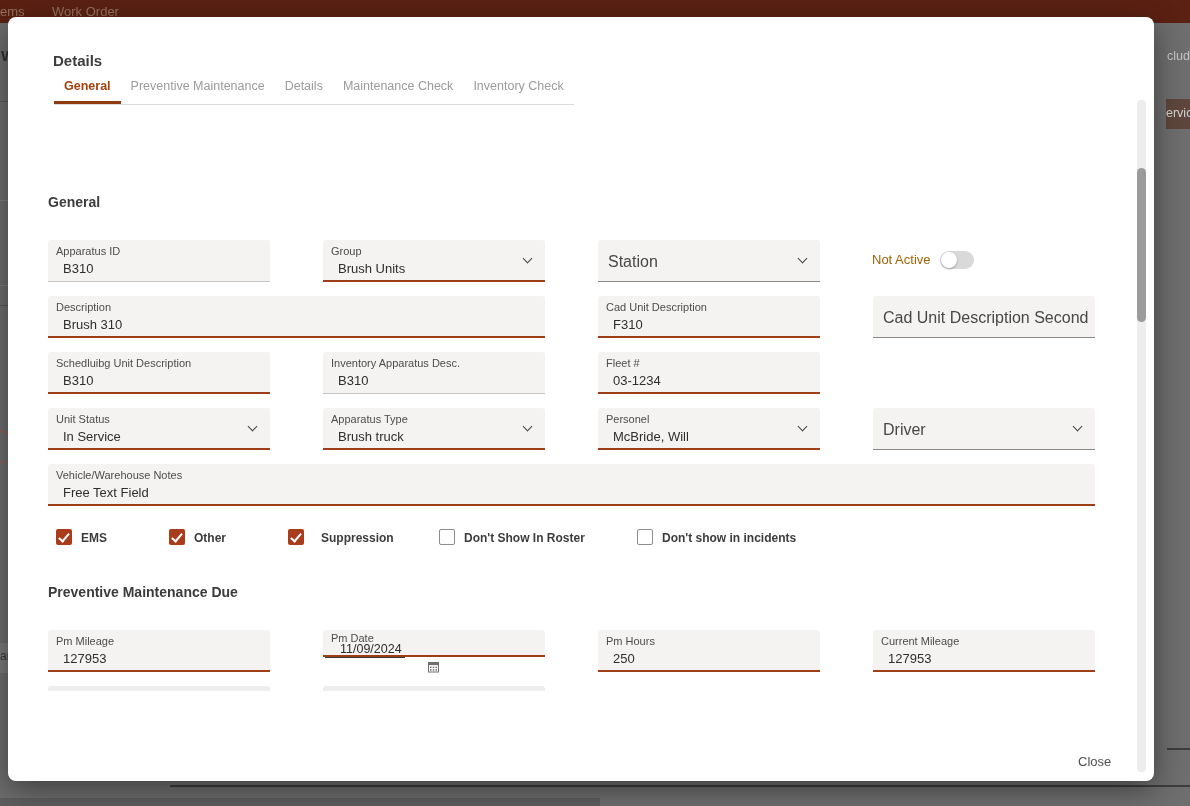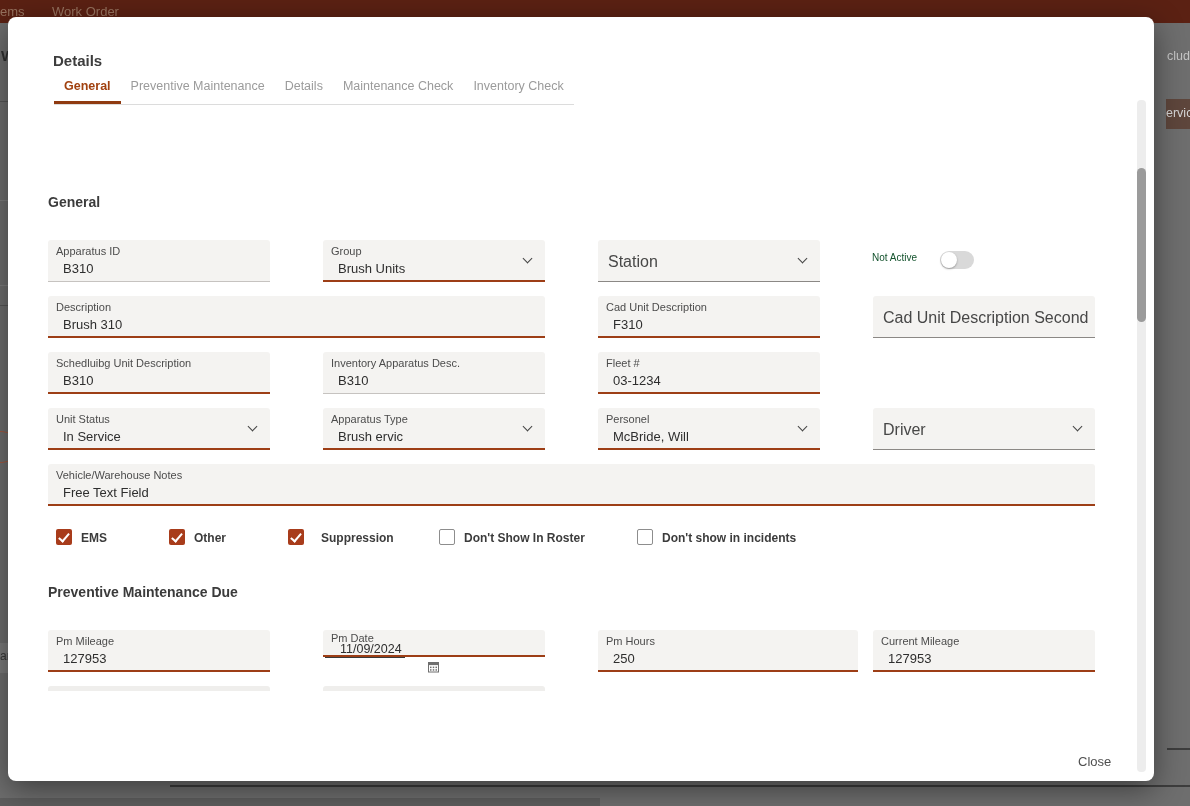--- a/index.html
+++ b/index.html
@@ -31,21 +31,21 @@
   .fld .ph  { position:absolute; left:10px; top:13px; font-size:16px; color:#474747; white-space:nowrap; }
   .b-red { border-bottom:2px solid #9d3e16; }
   .b-lt  { border-bottom:1px solid #c6c3c0; }
   .b-dk  { border-bottom:1px solid #8b8885; }
   .chev { position:absolute; right:14px; top:15px; width:7px; height:7px;
           border-right:1.7px solid #444; border-bottom:1.7px solid #444; transform:rotate(45deg); }
 
   .toggle { position:absolute; width:34px; height:18px; border-radius:9px; background:#d9d9d9; cursor:pointer; }
   .knob { position:absolute; left:1px; top:1px; width:16px; height:16px; border-radius:50%;
           background:#fff; box-shadow:0 1px 2px rgba(0,0,0,.3); }
-  .plain-lbl { position:absolute; font-size:10px; color:#14532d; white-space:nowrap; }
+  .plain-lbl { position:absolute; font-size:13px; color:#a16207; white-space:nowrap; }
 
   .cb { position:absolute; width:16px; height:16px; border-radius:2px; cursor:pointer; }
   .cb.on { background:#a83c1b; }
   .cb.on::after { content:""; position:absolute; left:5px; top:1.5px; width:4px; height:9px;
                   border-right:2px solid #fff; border-bottom:2px solid #fff; transform:rotate(40deg); }
   .cb.off { background:#fff; border:1.5px solid #8d8d8d; }
   .cblbl { position:absolute; font-size:12px; font-weight:700; color:#3c3c3c; white-space:nowrap; }
 
   .datefld { position:absolute; height:27px; background:#f4f3f1; border-radius:3px 3px 0 0; }
   .datefld .lbl { position:absolute; left:8px; top:2px; font-size:11px; color:#4c4c4c; }
@@ -140,21 +140,21 @@
     <span class="val">03-1234</span>
   </div>
 
   <div class="fld b-red" style="left:40px; top:391px; width:222px;">
     <span class="lbl">Unit Status</span>
     <span class="val">In Service</span>
     <span class="chev"></span>
   </div>
   <div class="fld b-red" style="left:315px; top:391px; width:222px;">
     <span class="lbl">Apparatus Type</span>
-    <span class="val">Brush ervic</span>
+    <span class="val">Brush truck</span>
     <span class="chev"></span>
   </div>
   <div class="fld b-red" style="left:590px; top:391px; width:222px;">
     <span class="lbl">Personel</span>
     <span class="val">McBride, Will</span>
     <span class="chev"></span>
   </div>
   <div class="fld b-dk" style="left:865px; top:391px; width:222px;">
     <span class="ph">Driver</span>
     <span class="chev"></span>
@@ -193,21 +193,21 @@
       <g fill="#6f6f6f">
         <rect x="2" y="5.6" width="1.5" height="1.5"></rect>
           <rect x="4.75" y="5.6" width="1.5" height="1.5"></rect>
           <rect x="7.5" y="5.6" width="1.5" height="1.5"></rect>
         <rect x="2" y="8.2" width="1.5" height="1.5"></rect>
           <rect x="4.75" y="8.2" width="1.5" height="1.5"></rect>
           <rect x="7.5" y="8.2" width="1.5" height="1.5"></rect>
       </g>
     </svg>
   </span>
-  <div class="fld b-red" style="left:590px; top:613px; width:260px;">
+  <div class="fld b-red" style="left:590px; top:613px; width:222px;">
     <span class="lbl">Pm Hours</span>
     <span class="val">250</span>
   </div>
   <div class="fld b-red" style="left:865px; top:613px; width:222px;">
     <span class="lbl">Current Mileage</span>
     <span class="val">127953</span>
   </div>
 
   <div class="stub" style="left:40px;  top:669px;"></div>
   <div class="stub" style="left:315px; top:669px;"></div>

